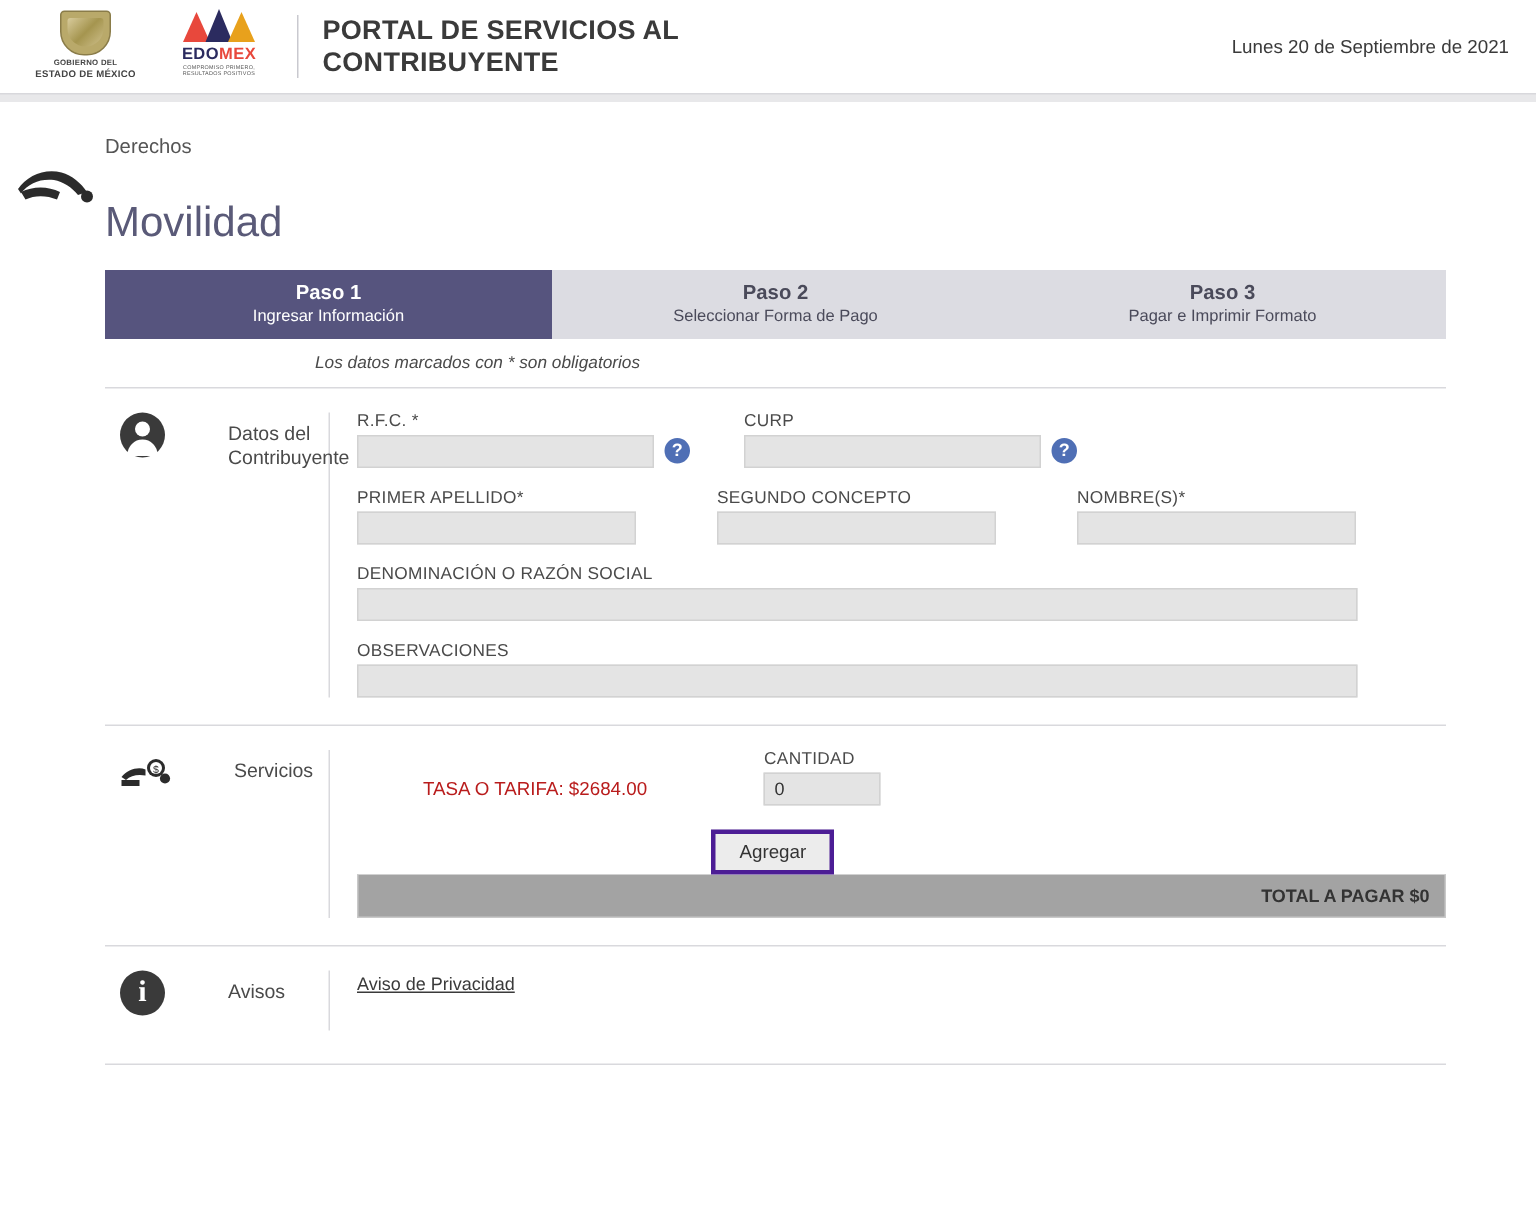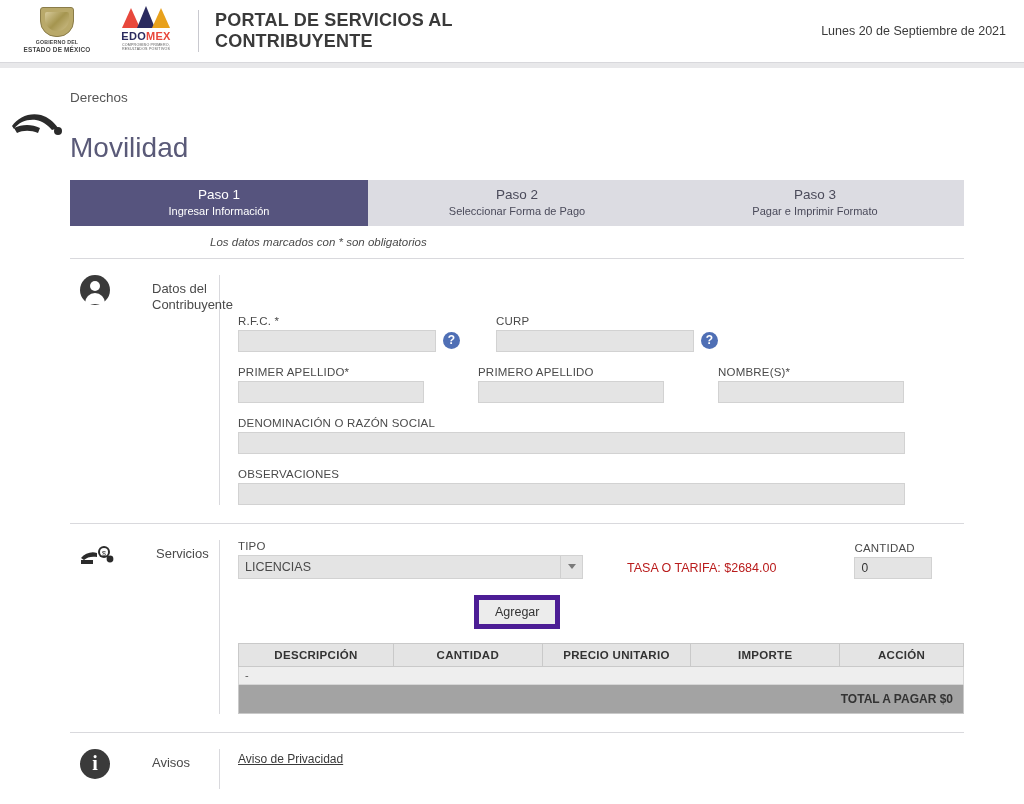--- a/index.html
+++ b/index.html
@@ -99,21 +99,21 @@
     margin: 6px 60px 0 70px;
     height: 46px;
   }
   .step {
     flex: 1;
     display: flex; flex-direction: column; align-items: center; justify-content: center;
     background: #dcdce2;
     color: #4a4a5a;
     font-size: 11px;
   }
-  .step .t1 { font-size: 13.5px; font-weight: normal; line-height: 1.25; }
+  .step .t1 { font-size: 13.5px; font-weight: bold; line-height: 1.25; }
   .step .t2 { font-size: 11px; line-height: 1.3; }
   .step.active { background: #56547e; color: #ffffff; }
   .step.active .t1 { color: #fff; }
 
   
   .content { margin: 0 60px 0 70px; }
   .obligatorios {
     font-size: 11.5px; font-style: italic; color: #4a4a4a;
     padding: 10px 0 10px 140px;
     border-bottom: 1px solid #d9d9dd;
@@ -203,21 +203,21 @@
   }
   .caret {
     width: 0; height: 0;
     border-left: 4px solid transparent;
     border-right: 4px solid transparent;
     border-top: 5px solid #7a7a7a;
   }
 
   .btn {
     background: #ececec;
-    border: 5px solid #4c1d95;
+    border: 3px solid #4c1d95;
     font-size: 12.5px;
     color: #333;
     padding: 5px 16px;
     cursor: pointer;
     font-family: "Liberation Sans", sans-serif;
     text-align: right;
   }
 
   table.items {
     width: 100%;
@@ -343,34 +343,34 @@
 
     <div class="section-body">
 
       <div class="row mb14">
         <div style="width:198px;">
           <div class="field-label">R.F.C. *</div>
           <input class="inp" value="" style="">
         </div>
         <div class="help">?</div>
 
-        <div style="width:198px; margin-left:36px;margin-top:40px;">
+        <div style="width:198px; margin-left:36px;">
           <div class="field-label">CURP</div>
           <input class="inp" value="" style="">
         </div>
         <div class="help">?</div>
       </div>
 
       <div class="row mb14">
         <div style="width:186px;">
           <div class="field-label">PRIMER APELLIDO*</div>
           <input class="inp" value="" style="">
         </div>
         <div style="width:186px; margin-left:54px;">
-          <div class="field-label">PRIMERO APELLIDO</div>
+          <div class="field-label">SEGUNDO CONCEPTO</div>
           <input class="inp" value="" style="">
         </div>
         <div style="width:186px; margin-left:54px;">
           <div class="field-label">NOMBRE(S)*</div>
           <input class="inp" value="" style="">
         </div>
       </div>
 
       <div class="mb14">
         <div class="field-label">DENOMINACIÓN O RAZÓN SOCIAL</div>
@@ -396,58 +396,33 @@
           <text x="24" y="11.5" font-size="7" text-anchor="middle" fill="#2b2b2b" font-family="Liberation Sans, sans-serif">$</text>
           <circle cx="30" cy="15" r="3.4" fill="#2b2b2b"></circle>
         </svg>
       </div>
       <div class="slabel">Servicios</div>
     </div>
 
     <div class="section-body">
 
       <div class="row">
-        <div style="width:345px;">
-          <div class="field-label">TIPO</div>
-          <div class="sel-wrap">
-            <div class="sel">LICENCIAS</div>
-            <div class="sel-btn">
-                <span class="caret"></span>
-              </div>
-          </div>
-        </div>
         <div class="tasa" style="margin-left:44px; margin-bottom:4px;">TASA O TARIFA: $2684.00</div>
         <div style="width:78px; margin-left:78px;">
           <div class="field-label">CANTIDAD</div>
           <input class="inp" value="0" style="">
         </div>
       </div>
 
       <div class="row" style="margin-top:16px;">
         <div style="margin-left:236px;">
           <button class="btn">Agregar</button>
         </div>
       </div>
 
-      <table class="items">
-        <thead>
-          <tr>
-            <th style="width:150px">DESCRIPCIÓN</th>
-            <th style="width:144px">CANTIDAD</th>
-            <th style="width:144px">PRECIO UNITARIO</th>
-            <th style="width:144px">IMPORTE</th>
-            <th style="width:120px">ACCIÓN</th>
-          </tr>
-        </thead>
-        <tbody>
-          <tr>
-            <td colspan="5">-</td>
-          </tr>
-        </tbody>
-      </table>
       <div class="total-row">TOTAL A PAGAR $0</div>
 
     </div>
   </div>
 
   <div class="section" style="padding-bottom:22px;">
     <div class="section-label" style="min-height:40px;">
       <div class="info-icon">i</div>
       <div class="slabel">Avisos</div>
     </div>

